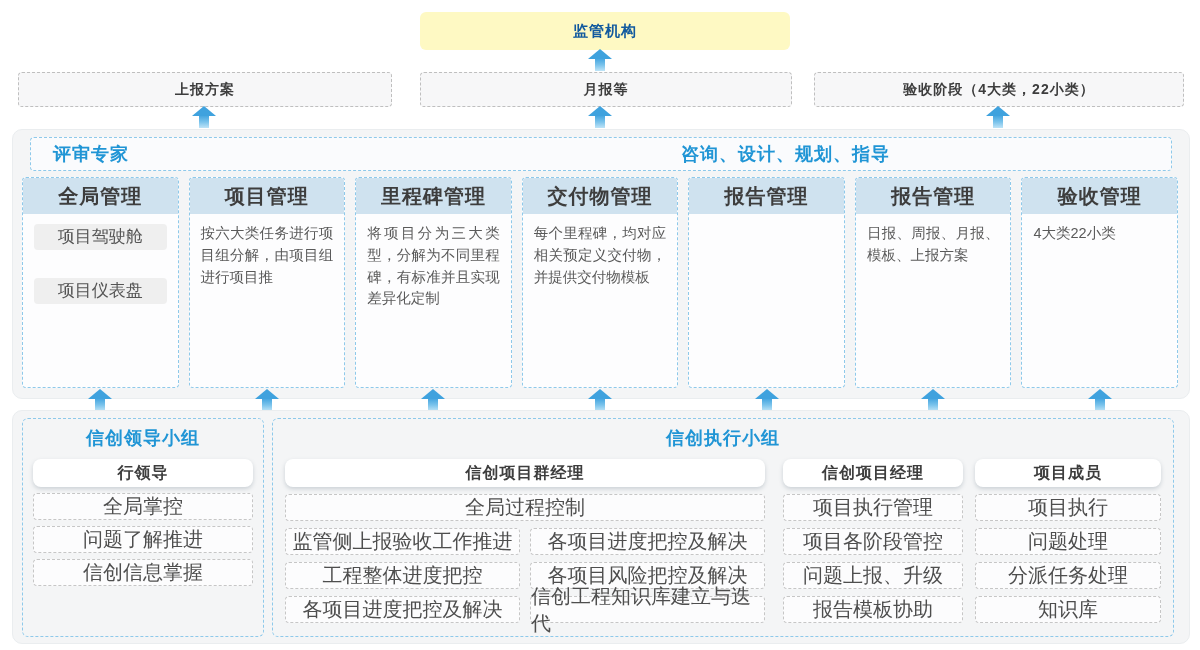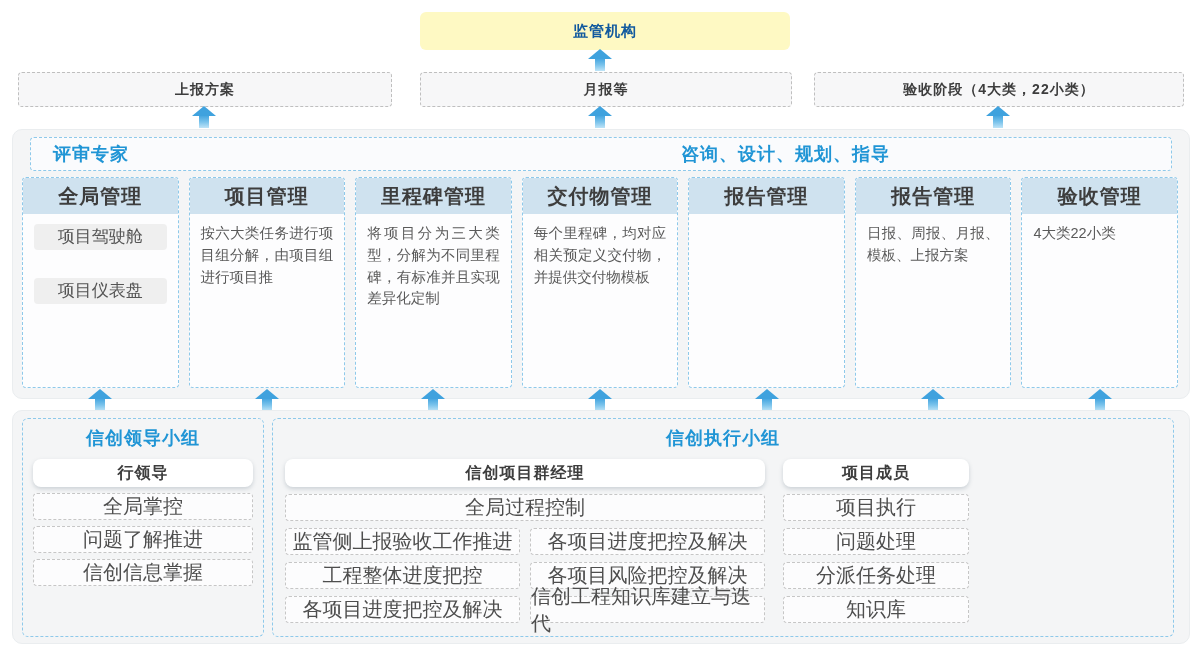--- a/index.html
+++ b/index.html
@@ -240,20 +240,27 @@
         <div class="duo">
           <div class="duty">工程整体进度把控</div>
           <div class="duty">各项目风险把控及解决</div>
         </div>
         <div class="duo">
           <div class="duty">各项目进度把控及解决</div>
           <div class="duty">信创工程知识库建立与迭代</div>
         </div>
       </div>
 
+      <div class="exec-col pm">
+        <div class="role-header">信创项目经理</div>
+        <div class="duty">项目执行管理</div>
+        <div class="duty">项目各阶段管控</div>
+        <div class="duty">问题上报、升级</div>
+        <div class="duty">报告模板协助</div>
+      </div>
 
       <div class="exec-col mem">
         <div class="role-header">项目成员</div>
         <div class="duty">项目执行</div>
         <div class="duty">问题处理</div>
         <div class="duty">分派任务处理</div>
         <div class="duty">知识库</div>
       </div>
 
     </div>

